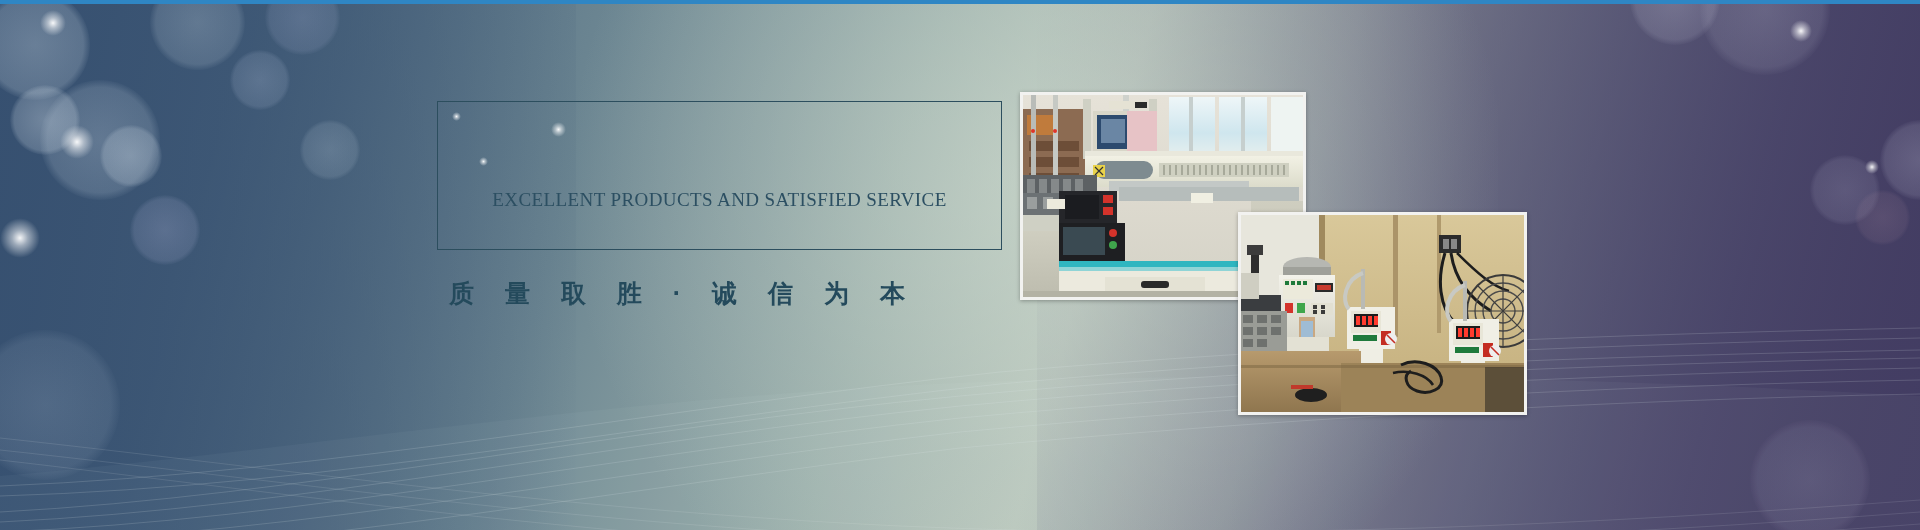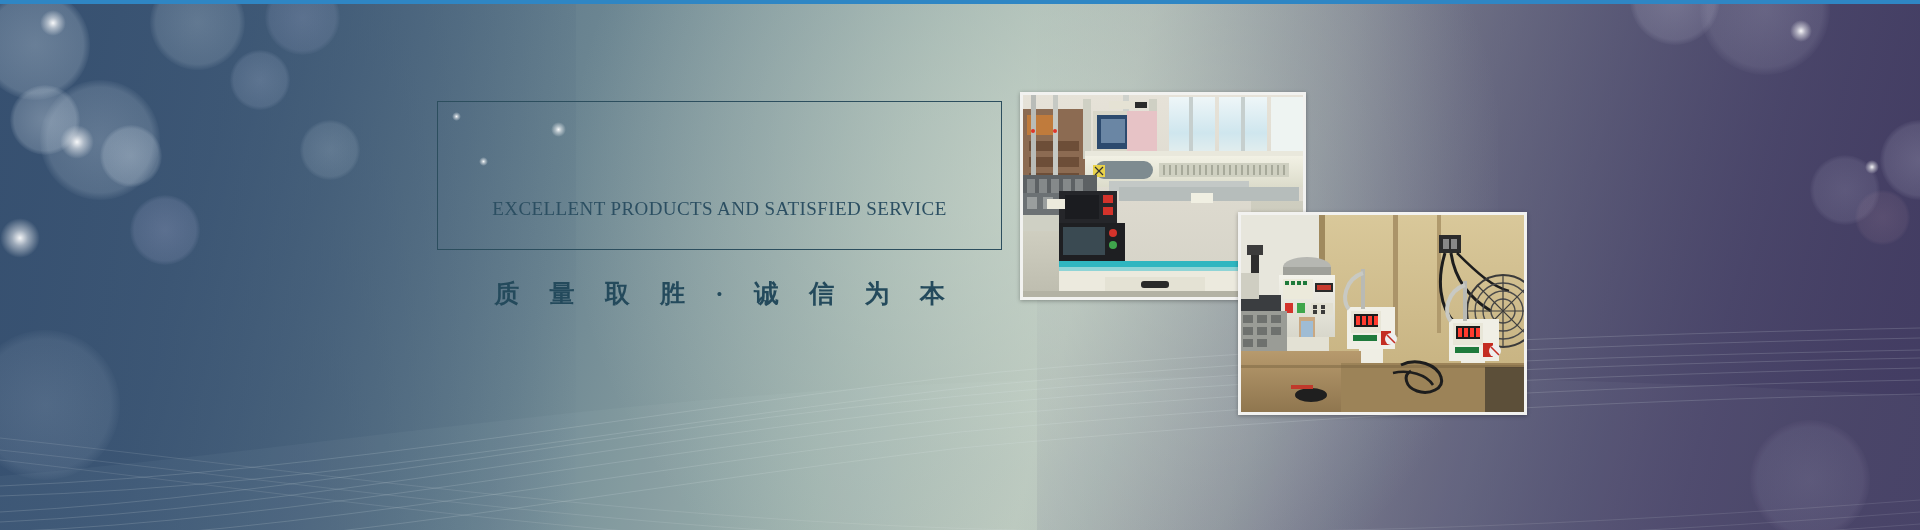--- a/index.html
+++ b/index.html
@@ -58,32 +58,31 @@
     border:1px solid #2c4e5e;box-sizing:border-box;
   }
   .headline-cn{
     position:absolute;left:437px;top:133px;width:565px;
     text-align:center;
     font-size:28px;letter-spacing:1px;color:#2a4f63;
     font-family:"DejaVu Sans","Liberation Sans",sans-serif;
     white-space:nowrap;
   }
   .headline-en{
-    position:absolute;left:437px;top:198px;width:565px;
+    position:absolute;left:437px;top:189px;width:565px;
     text-align:center;
     font-size:19px;letter-spacing:.4px;color:#2c4f62;
     font-family:"Liberation Serif","DejaVu Serif",serif;
     white-space:nowrap;
   }
   .slogan-cn{
     position:absolute;left:437px;top:277px;width:565px;
-    text-align:center;
     font-size:25px;color:#244a5c;font-weight:600;
     letter-spacing:12px;text-indent:12px;
-    font-family:Liberation Serif, serif;
+    font-family:Liberation Sans, sans-serif;
     white-space:nowrap;
   }
   .para{
     position:absolute;left:300px;top:322px;width:840px;
     text-align:center;color:#2a4a60;
     font-size:17.5px;line-height:29px;
     font-family:"Liberation Sans","DejaVu Sans",sans-serif;
   }
   .para div{white-space:nowrap;}
   

